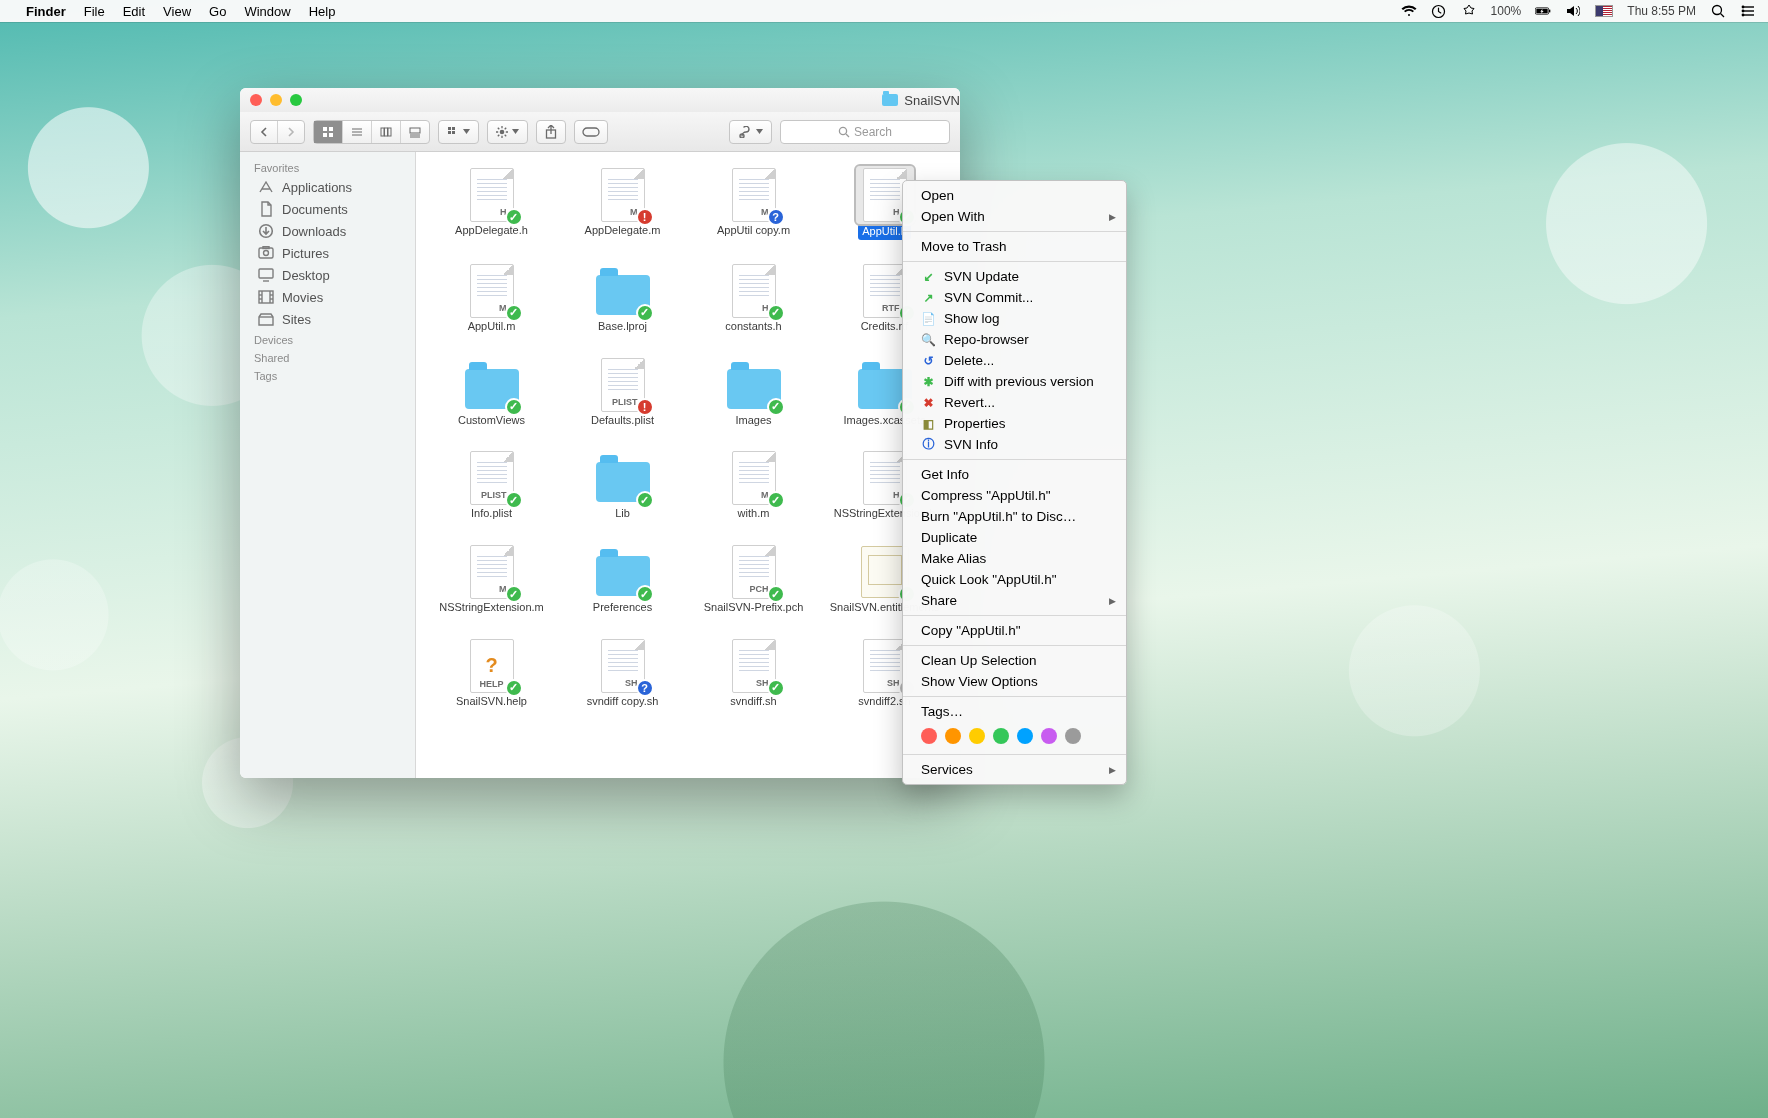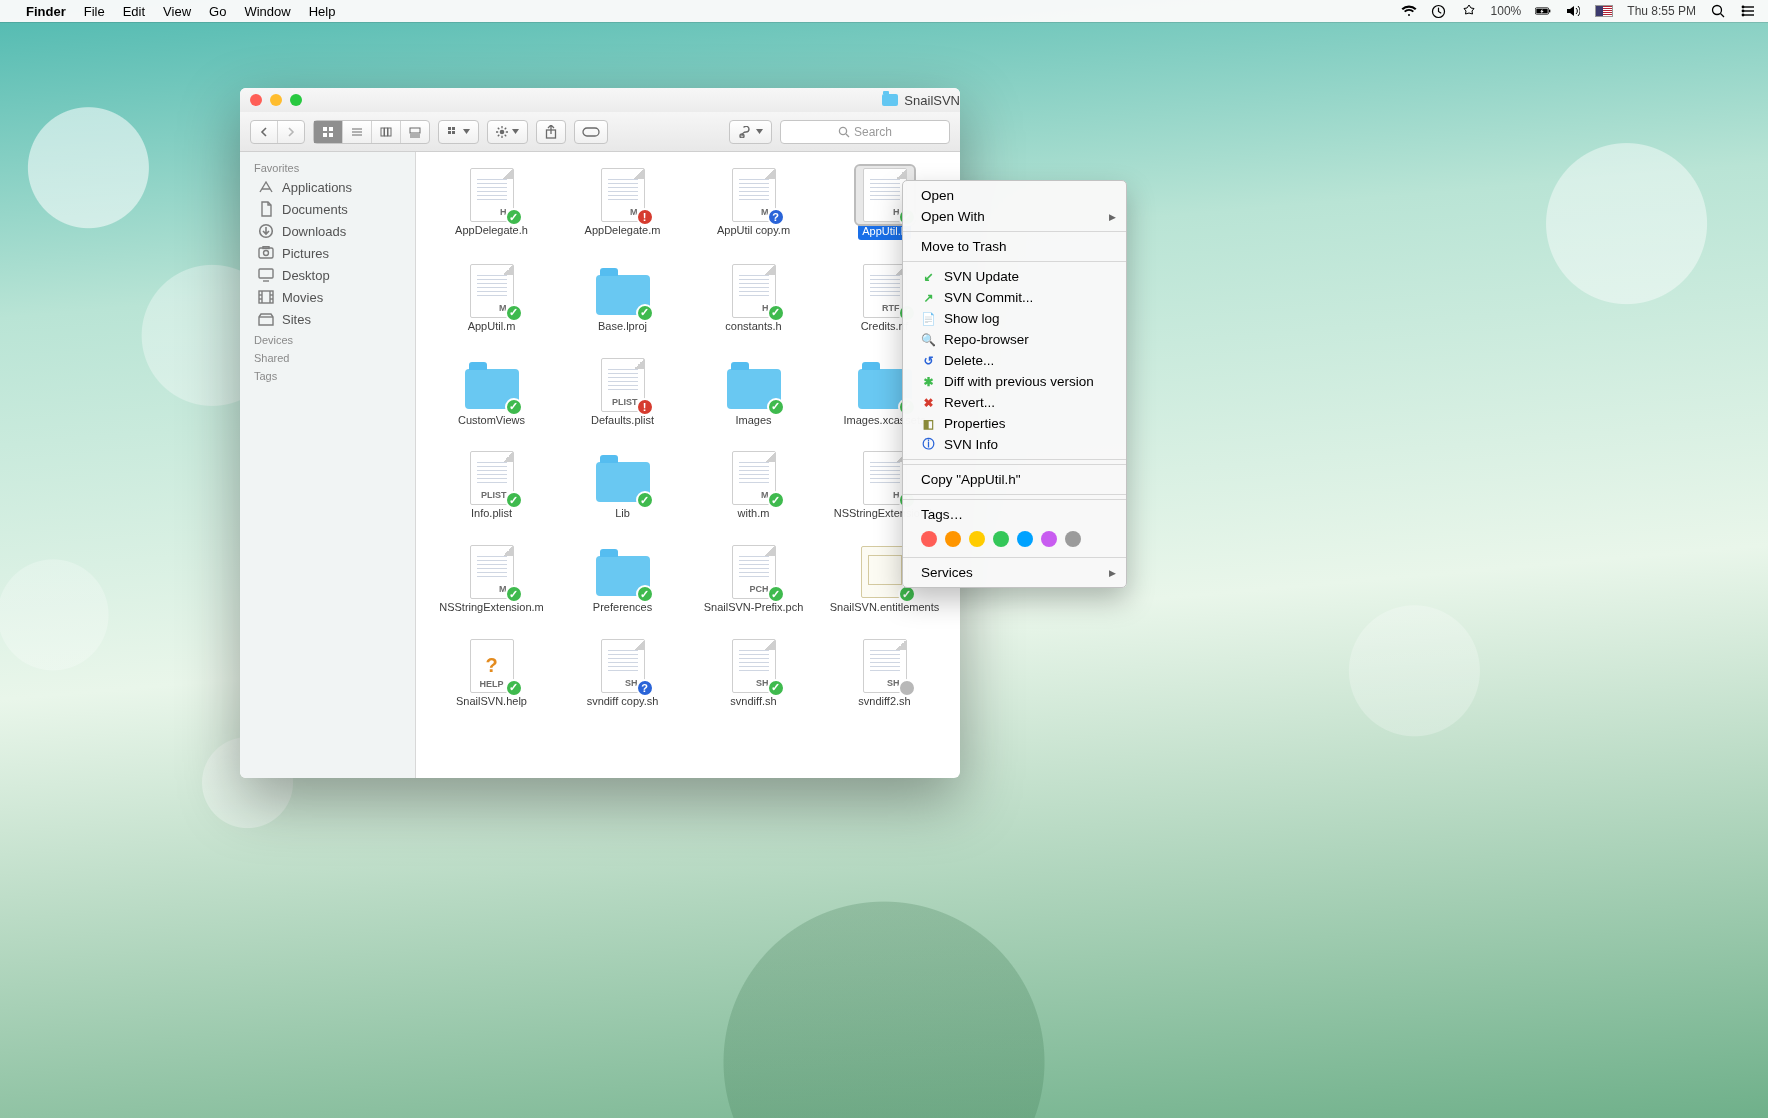--- a/index.html
+++ b/index.html
@@ -747,25 +747,38 @@
       <div class="cm-item">
         <span class="cm-icon" style="color:#8a8a3a">◧</span>
         <span>Properties</span>
       </div>
       <div class="cm-item">
         <span class="cm-icon" style="color:#2a64d8">ⓘ</span>
         <span>SVN Info</span>
       </div>
     </div>
   <div class="cm-sep"></div>
+  <div id="cm-g3">
+      <div class="cm-item">Get Info</div>
+      <div class="cm-item">Compress "AppUtil.h"</div>
+      <div class="cm-item">Burn "AppUtil.h" to Disc…</div>
+      <div class="cm-item">Duplicate</div>
+      <div class="cm-item">Make Alias</div>
+      <div class="cm-item">Quick Look "AppUtil.h"</div>
+      <div class="cm-item has-sub">Share</div>
+    </div>
   <div class="cm-sep"></div>
   <div id="cm-g4">
       <div class="cm-item">Copy "AppUtil.h"</div>
     </div>
   <div class="cm-sep"></div>
+  <div id="cm-g5">
+      <div class="cm-item">Clean Up Selection</div>
+      <div class="cm-item">Show View Options</div>
+    </div>
   <div class="cm-sep"></div>
   <div class="cm-item">
     <span>Tags…</span>
   </div>
   <div class="tag-dots" id="tag-dots">
       <span style="background: rgb(255, 94, 87);"></span>
       <span style="background: rgb(255, 149, 0);"></span>
       <span style="background: rgb(255, 204, 0);"></span>
       <span style="background: rgb(52, 199, 89);"></span>
       <span style="background: rgb(0, 162, 255);"></span>

